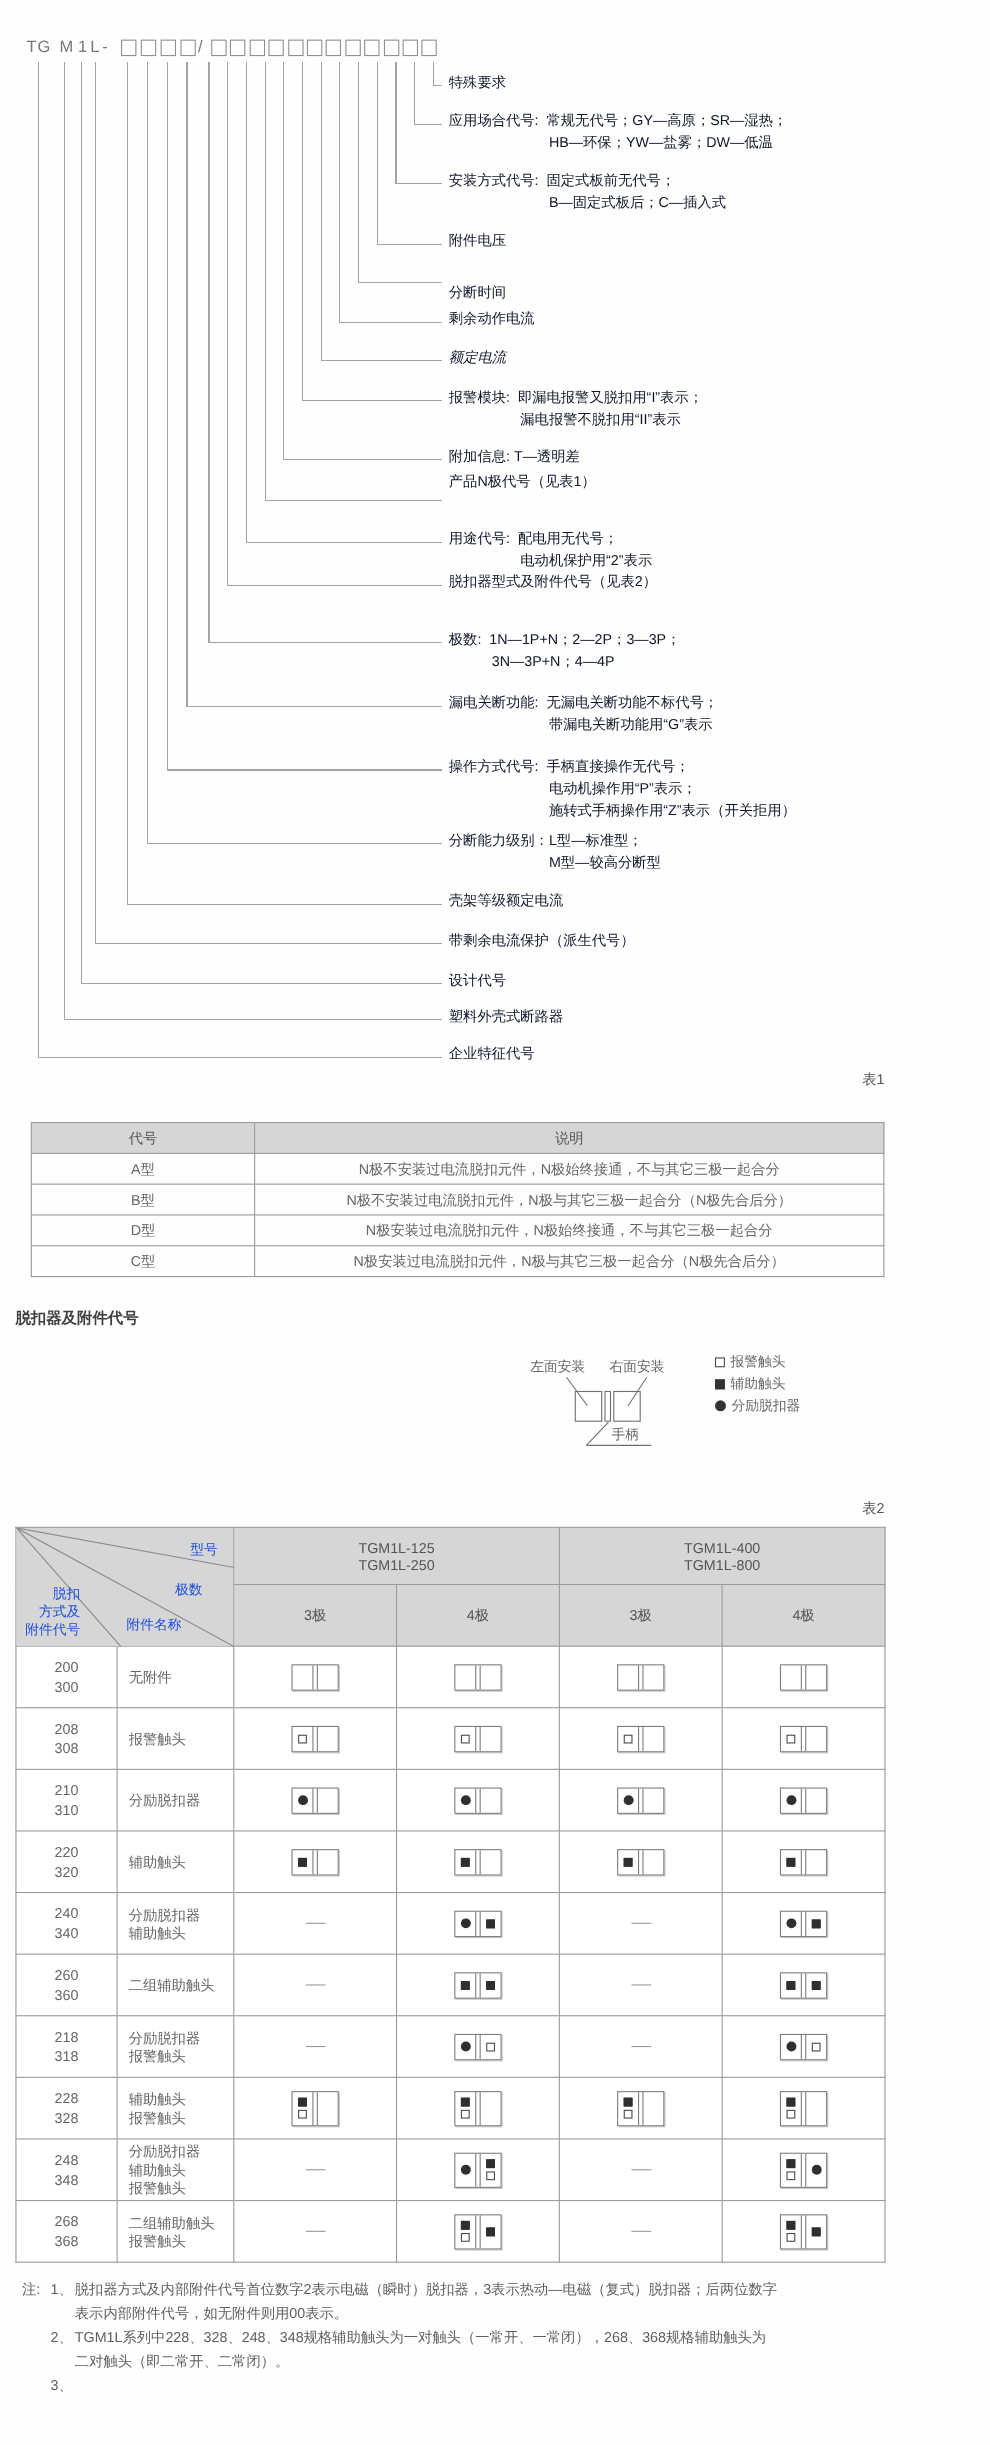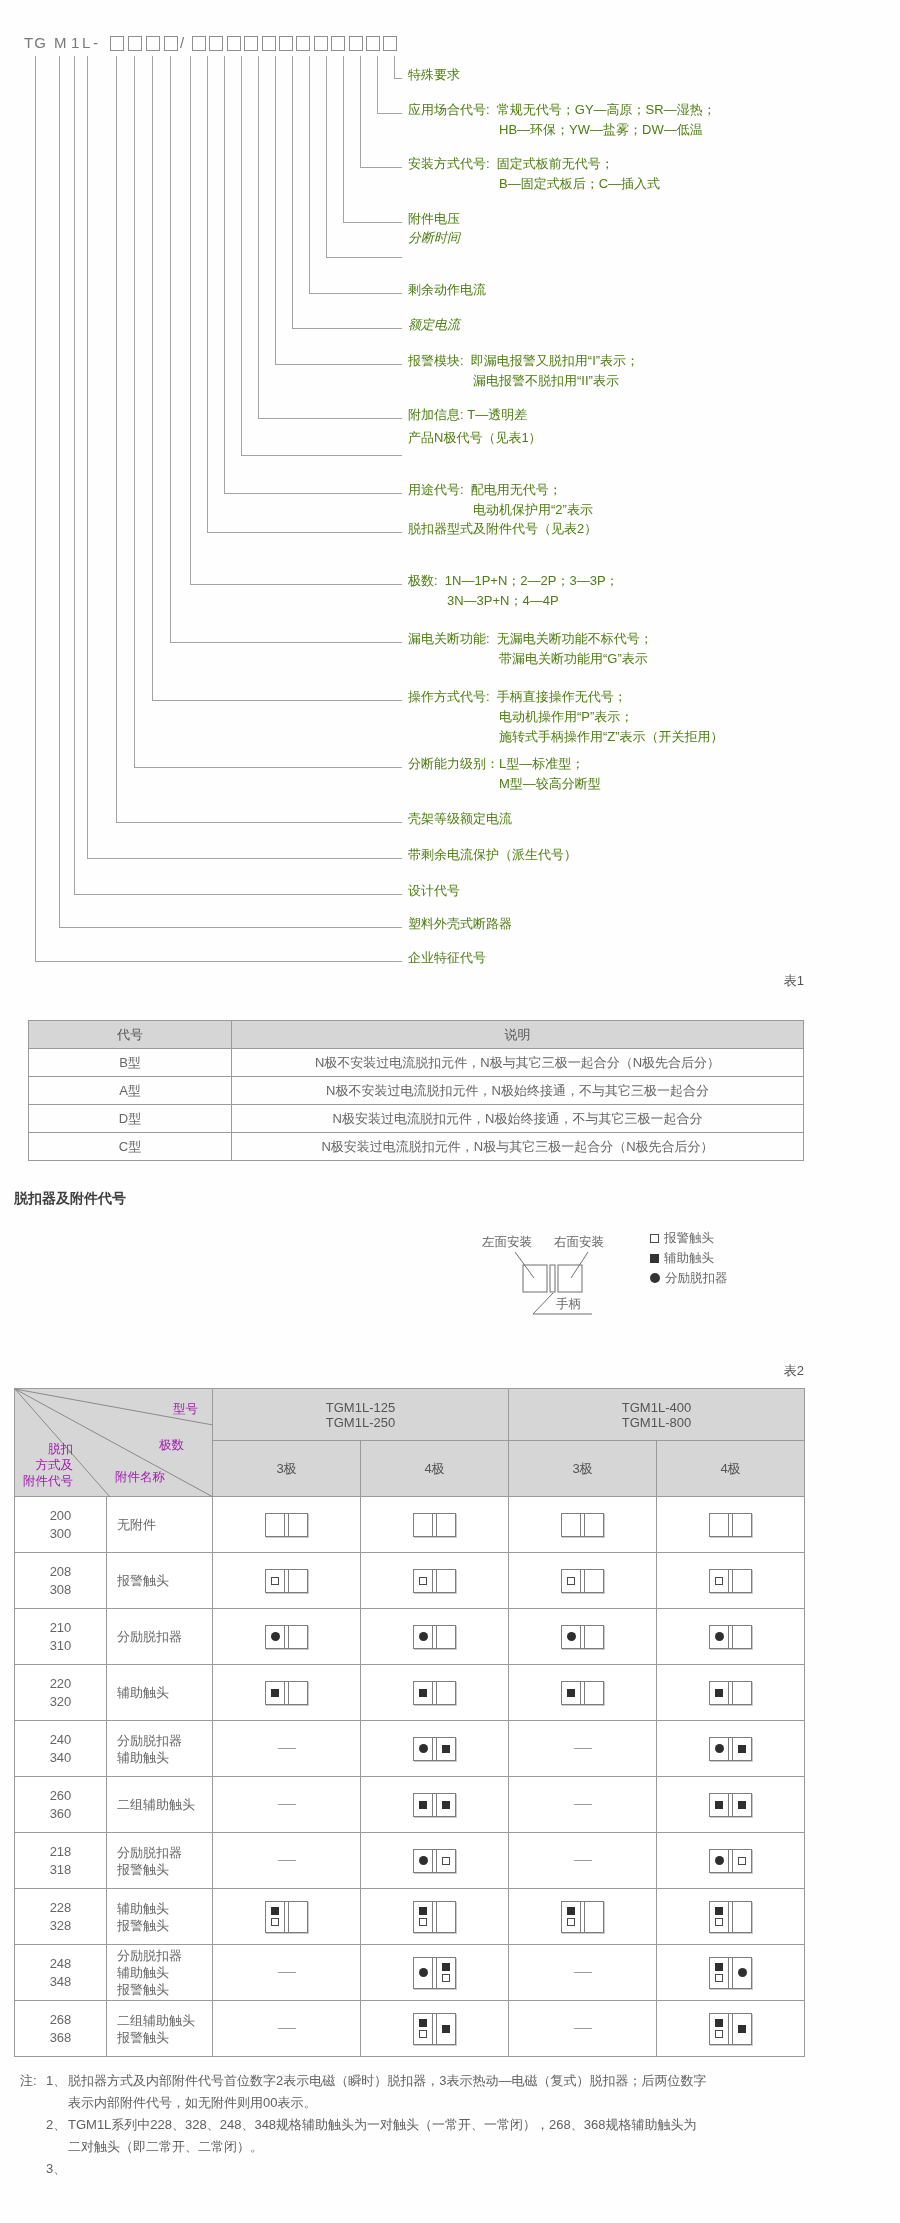--- a/index.html
+++ b/index.html
@@ -5,21 +5,21 @@
   *{margin:0;padding:0;box-sizing:border-box}
   html,body{background:#fff}
   .page{position:relative;width:900px;height:2223px;background:#fefefe;overflow:hidden;
         font-family:"Liberation Sans","DejaVu Sans",sans-serif;color:#666}
 
   
   .model-row{position:absolute;left:24px;top:30px;height:24px}
   .mchar{position:absolute;top:4px;font-size:15px;color:#787878;letter-spacing:1px;white-space:nowrap}
   .mbox{position:absolute;top:6px;width:14px;height:15px;border:1px solid #8f8f8f;background:#fff}
   .ladder-svg{position:absolute;left:0;top:0}
-  .ladder-label{position:absolute;left:408px;font-size:13px;line-height:20px;color:#4d7c0f;white-space:pre}
+  .ladder-label{position:absolute;left:408px;font-size:13px;line-height:20px;color:#0f172a;white-space:pre}
 
   
   .tbl-tag{position:absolute;left:0;width:804px;text-align:right;font-size:13px;color:#555}
 
   
   .t1{position:absolute;left:28px;top:1020px;width:776px;border-collapse:collapse;table-layout:fixed;
       font-size:13px;color:#666}
   .t1 th,.t1 td{border:1px solid #9a9a9a;height:28px;text-align:center;font-weight:normal;padding:0 6px}
   .t1 thead th{background:#d6d6d6;color:#555}
   .t1{border:1px solid #777}
@@ -36,21 +36,21 @@
   .lg-sq-open{width:9px;height:9px;border:1px solid #4a4a4a;background:#fff}
   .lg-sq-fill{width:9px;height:9px;background:#333;border:1px solid #333}
   .lg-circ{width:10px;height:10px;border-radius:50%;background:#333}
 
   
   .t2{position:absolute;left:14px;top:1388px;width:790px;border-collapse:collapse;table-layout:fixed;
       font-size:13px;color:#666;border:1px solid #777}
   .t2 th,.t2 td{border:1px solid #9a9a9a;font-weight:normal;text-align:center;vertical-align:middle}
   .t2 thead th{background:#d6d6d6;color:#555}
   .t2 .corner{position:relative;padding:0;background:#d6d6d6}
-  .corner-lbl{position:absolute;font-size:12.5px;color:#a21caf;white-space:nowrap;line-height:16px}
+  .corner-lbl{position:absolute;font-size:12.5px;color:#1d4ed8;white-space:nowrap;line-height:16px}
   .t2 tbody td{height:56px;background:#fff}
   .t2 .name-cell{text-align:left;padding-left:10px;line-height:17px}
   .codes{line-height:18px}
   .dash{width:18px;height:1.5px;background:#9a9a9a;margin:0 auto}
 
   
   .bbox{display:inline-flex;border:1px solid #7d7d7d;background:#fff;vertical-align:middle;
         box-shadow:1px 1px 0 #c9c9c9}
   .bcell{width:18px;display:flex;flex-direction:column;align-items:center;justify-content:center;gap:3px}
   .bmid{width:5px;border-left:1px solid #7d7d7d;border-right:1px solid #7d7d7d}
@@ -119,21 +119,21 @@
         <span class="mbox" style="left: 324.6px;"></span>
         <span class="mbox" style="left: 342px;"></span>
         <span class="mbox" style="left: 359.4px;"></span>
         <span class="mchar" style="left: 156px;">/</span>
       </div>
     <div id="ladderLabels">
         <div class="ladder-label" style="top: 65px;"><div>特殊要求</div></div>
         <div class="ladder-label" style="top: 100px;"><div>应用场合代号:  常规无代号；GY—高原；SR—湿热；</div><div>　　　　　　　HB—环保；YW—盐雾；DW—低温</div></div>
         <div class="ladder-label" style="top: 154px;"><div>安装方式代号:  固定式板前无代号；</div><div>　　　　　　　B—固定式板后；C—插入式</div></div>
         <div class="ladder-label" style="top: 209px;"><div>附件电压</div></div>
-        <div class="ladder-label" style="top: 228px; font-style: italic;"><div>分断时间</div></div>
+        <div class="ladder-label" style="top: 256px;"><div>分断时间</div></div>
         <div class="ladder-label" style="top: 280px;"><div>剩余动作电流</div></div>
         <div class="ladder-label" style="top: 315px; font-style: italic;"><div>额定电流</div></div>
         <div class="ladder-label" style="top: 351px;"><div>报警模块:  即漏电报警又脱扣用“I”表示；</div><div>　　　　　漏电报警不脱扣用“II”表示</div></div>
         <div class="ladder-label" style="top: 405px;"><div>附加信息: T—透明差</div></div>
         <div class="ladder-label" style="top: 428px;"><div>产品N极代号（见表1）</div></div>
         <div class="ladder-label" style="top: 480px;"><div>用途代号:  配电用无代号；</div><div>　　　　　电动机保护用“2”表示</div></div>
         <div class="ladder-label" style="top: 519px;"><div>脱扣器型式及附件代号（见表2）</div></div>
         <div class="ladder-label" style="top: 571px;"><div>极数:  1N—1P+N；2—2P；3—3P；</div><div>　　　3N—3P+N；4—4P</div></div>
         <div class="ladder-label" style="top: 629px;"><div>漏电关断功能:  无漏电关断功能不标代号；</div><div>　　　　　　　带漏电关断功能用“G”表示</div></div>
         <div class="ladder-label" style="top: 687px;"><div>操作方式代号:  手柄直接操作无代号；</div><div>　　　　　　　电动机操作用“P”表示；</div><div>　　　　　　　施转式手柄操作用“Z”表示（开关拒用）</div></div>
@@ -153,26 +153,26 @@
         <col>
       </colgroup>
     <thead>
       <tr>
         <th>代号</th>
         <th>说明</th>
       </tr>
     </thead>
     <tbody id="t1Body">
         <tr>
+          <td>A型</td>
+          <td>N极不安装过电流脱扣元件，N极始终接通，不与其它三极一起合分</td>
+        </tr>
+        <tr>
           <td>B型</td>
           <td>N极不安装过电流脱扣元件，N极与其它三极一起合分（N极先合后分）</td>
-        </tr>
-        <tr>
-          <td>A型</td>
-          <td>N极不安装过电流脱扣元件，N极始终接通，不与其它三极一起合分</td>
         </tr>
         <tr>
           <td>D型</td>
           <td>N极安装过电流脱扣元件，N极始终接通，不与其它三极一起合分</td>
         </tr>
         <tr>
           <td>C型</td>
           <td>N极安装过电流脱扣元件，N极与其它三极一起合分（N极先合后分）</td>
         </tr>
       </tbody>

